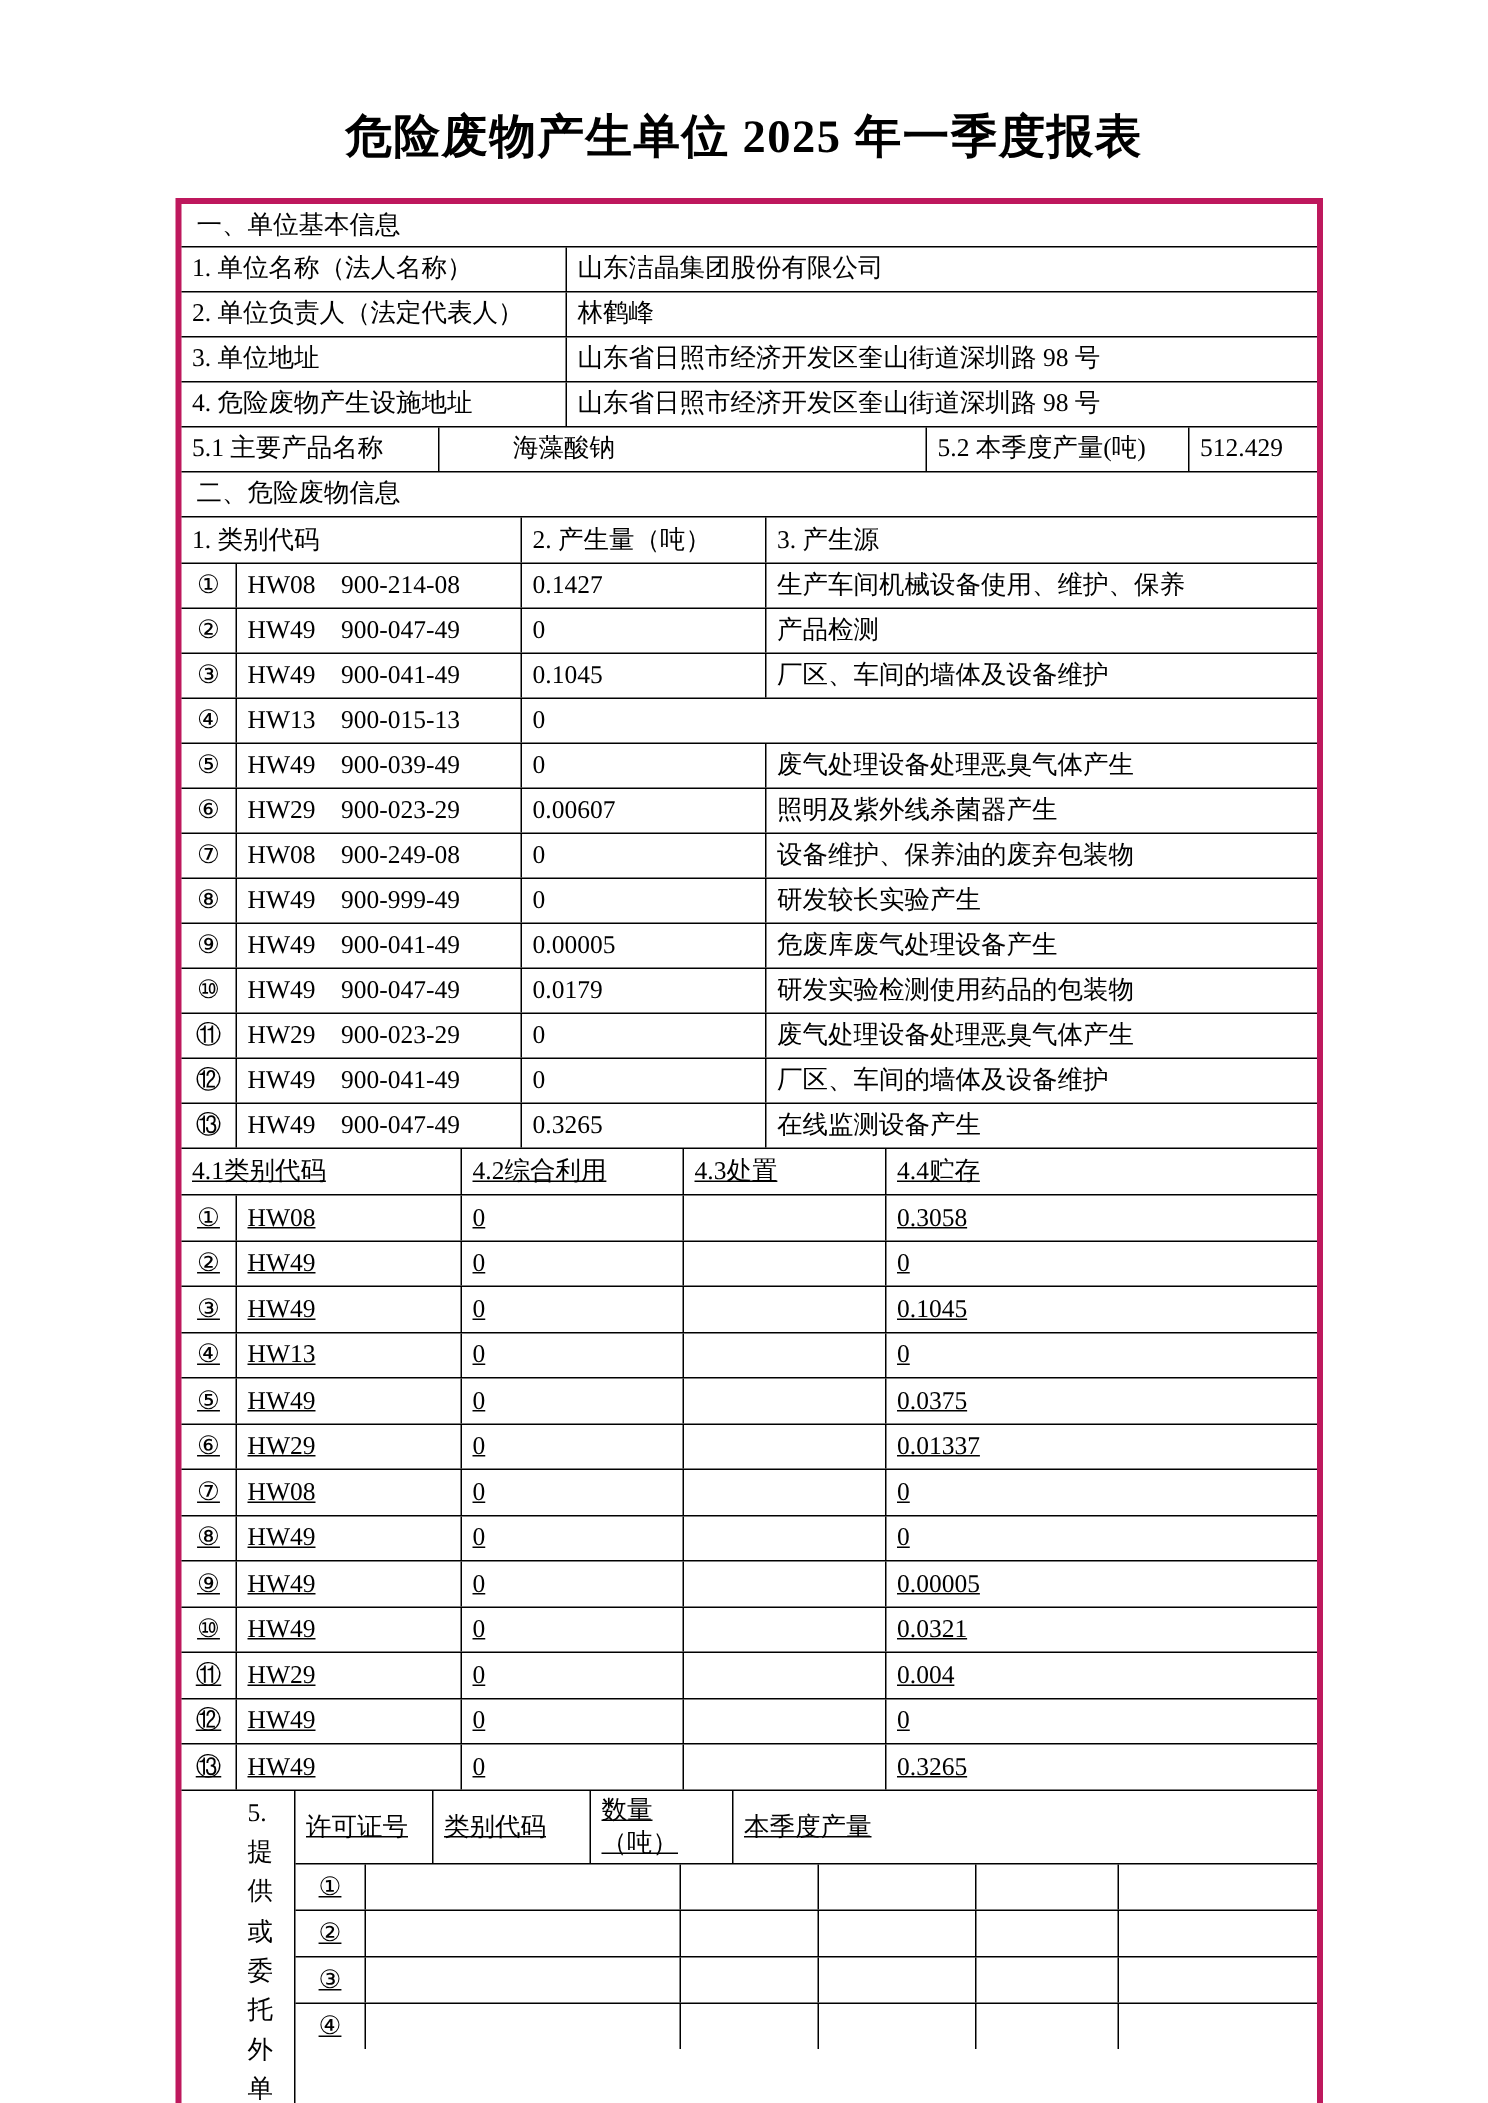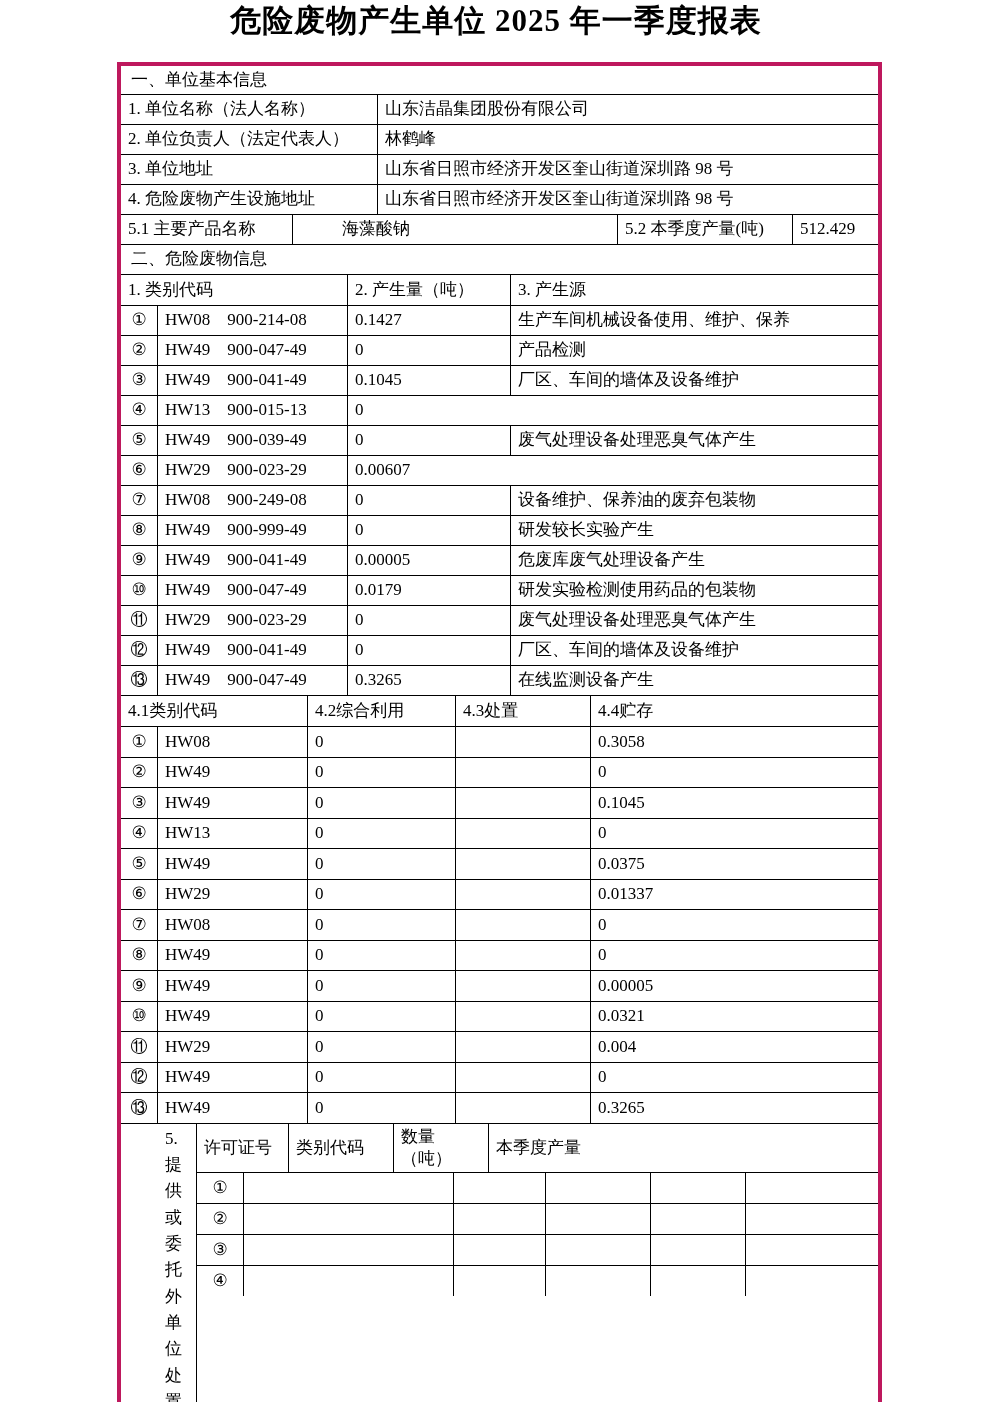--- a/index.html
+++ b/index.html
@@ -4,20 +4,21 @@
 <style>
   html,body { margin:0; padding:0; }
   body {
     width:992px; height:1402px;
     background:#ffffff;
     color:#000000;
     font-family:"Liberation Serif","DejaVu Serif",serif;
   }
   .page { position:relative; width:992px; height:1402px; overflow:hidden; }
   .title {
+    padding-top:70px;
     margin:0 0 20px 0;
     text-align:center;
     font-size:31px;
     font-weight:bold;
     letter-spacing:1px;
     white-space:nowrap;
   }
   .doc-table {
     margin-left:117px;
     width:757px;
@@ -36,21 +37,21 @@
     overflow:hidden;
   }
   .cell:last-child { border-right:none; }
   .sechead { padding-left:10px; }
   .num { justify-content:center; padding:2px 1px; }
   .hw { margin-right:17px; }
   .h28 { min-height:28px; }
   .h30 { min-height:30px; }
   .wraplabel { line-height:1.55; align-items:center; }
   .just { text-align:justify; text-justify:inter-character;padding-left:44px; }
-  .subtable { flex:1 1 auto; display:flex; flex-direction:column; }
+  .subtable { flex:1 1 auto; display:flex; flex-direction:column;text-decoration:underline; }
   .srow { display:flex; align-items:stretch; border-bottom:1px solid #000; min-height:29.5px; }
   .srow:last-child { border-bottom:none; }
   .srow30 { min-height:30px; }
   .flex1 { flex:1 1 auto; }
   .w37 { flex:0 0 37px; }  .w47 { flex:0 0 47px; }
   .w76 { flex:0 0 76px; }  .w92 { flex:0 0 92px; }
   .w95 { flex:0 0 95px; }  .w105 { flex:0 0 105px; }
   .w125 { flex:0 0 125px; } .w135 { flex:0 0 135px; }
   .w148 { flex:0 0 148px; } .w150 { flex:0 0 150px; }
   .w163 { flex:0 0 163px; } .w172 { flex:0 0 172px; }
@@ -150,20 +151,21 @@
       <div class="cell w163">0</div>
       <div class="cell flex1">废气处理设备处理恶臭气体产生</div>
     </div>
     <div class="row">
       <div class="cell w37 num">⑥</div>
       <div class="cell w190">
           <span class="hw">HW29</span>
           <span>900-023-29</span>
         </div>
       <div class="cell w163">0.00607</div>
+      <div class="cell flex1">照明及紫外线杀菌器产生</div>
     </div>
     <div class="row">
       <div class="cell w37 num">⑦</div>
       <div class="cell w190">
           <span class="hw">HW08</span>
           <span>900-249-08</span>
         </div>
       <div class="cell w163">0</div>
       <div class="cell flex1">设备维护、保养油的废弃包装物</div>
     </div>

